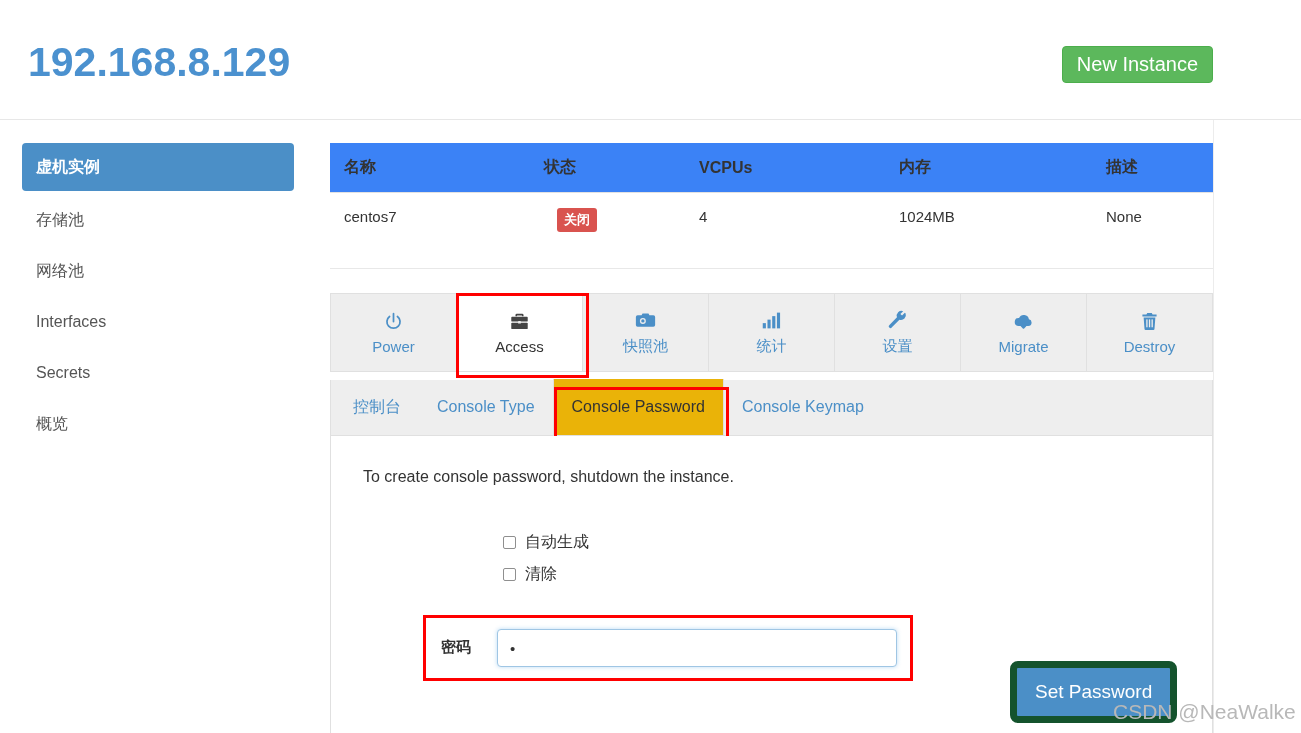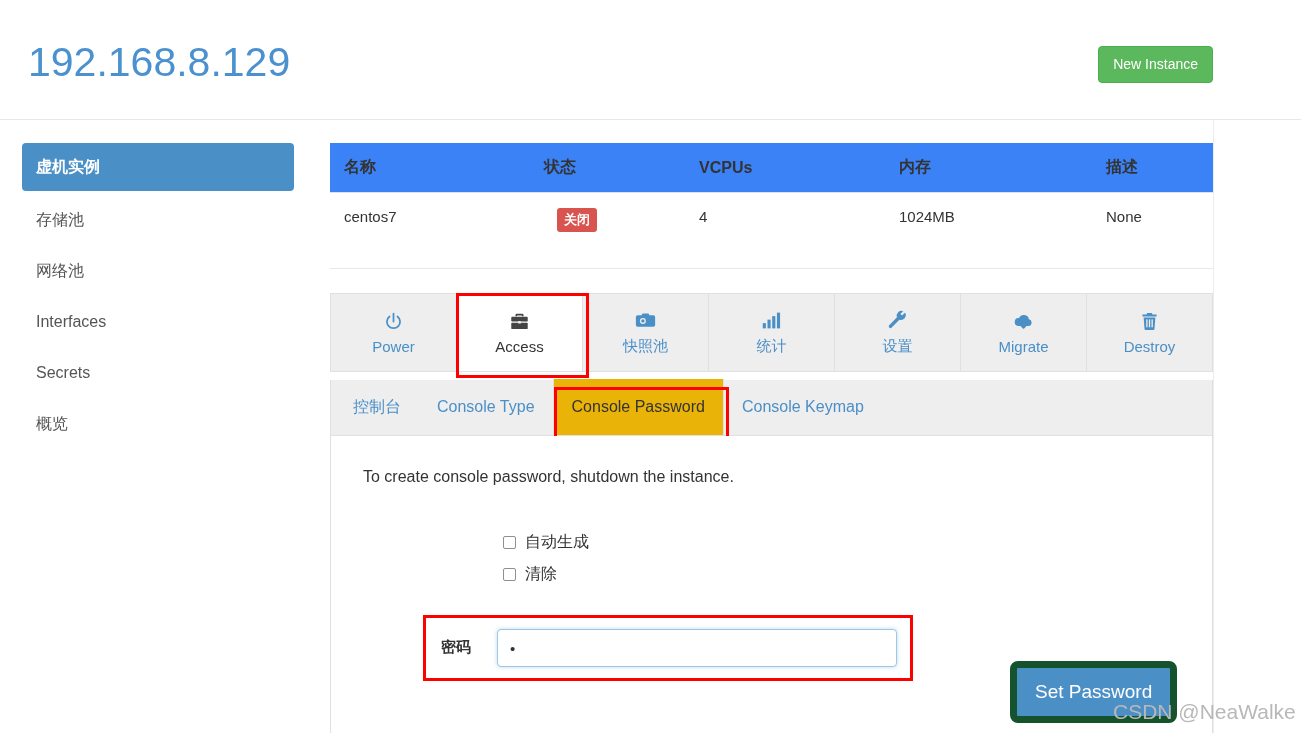--- a/index.html
+++ b/index.html
@@ -12,27 +12,27 @@
   }
   .page { position: relative; width: 1301px; height: 733px; background:#fff; }
 
   
   .header {
     position: absolute; left: 0; top: 0; width: 1301px; height: 120px;
     border-bottom: 1px solid #e7e7e7;
   }
   .page-title {
     position: absolute; left: 28px; top: 38px;
-    font-size: 41px; line-height: 48px; font-weight: 400;
+    font-size: 41px; line-height: 48px; font-weight: 700;
     color: #4b91cf; letter-spacing: 0px; text-align: center;
   }
   .new-instance-btn {
     position: absolute; right: 88px; top: 46px;
     background: #5cb85c; color: #ffffff;
-    font-size: 14px; line-height: 18px;
+    font-size: 20px; line-height: 18px;
     padding: 8px 14px 9px 14px;
     border: 1px solid #4cae4c; border-radius: 4px;
     cursor: pointer; white-space: nowrap;
   }
 
   
   .sidebar {
     position: absolute; left: 22px; top: 143px; width: 272px;
   }
   .side-item {

